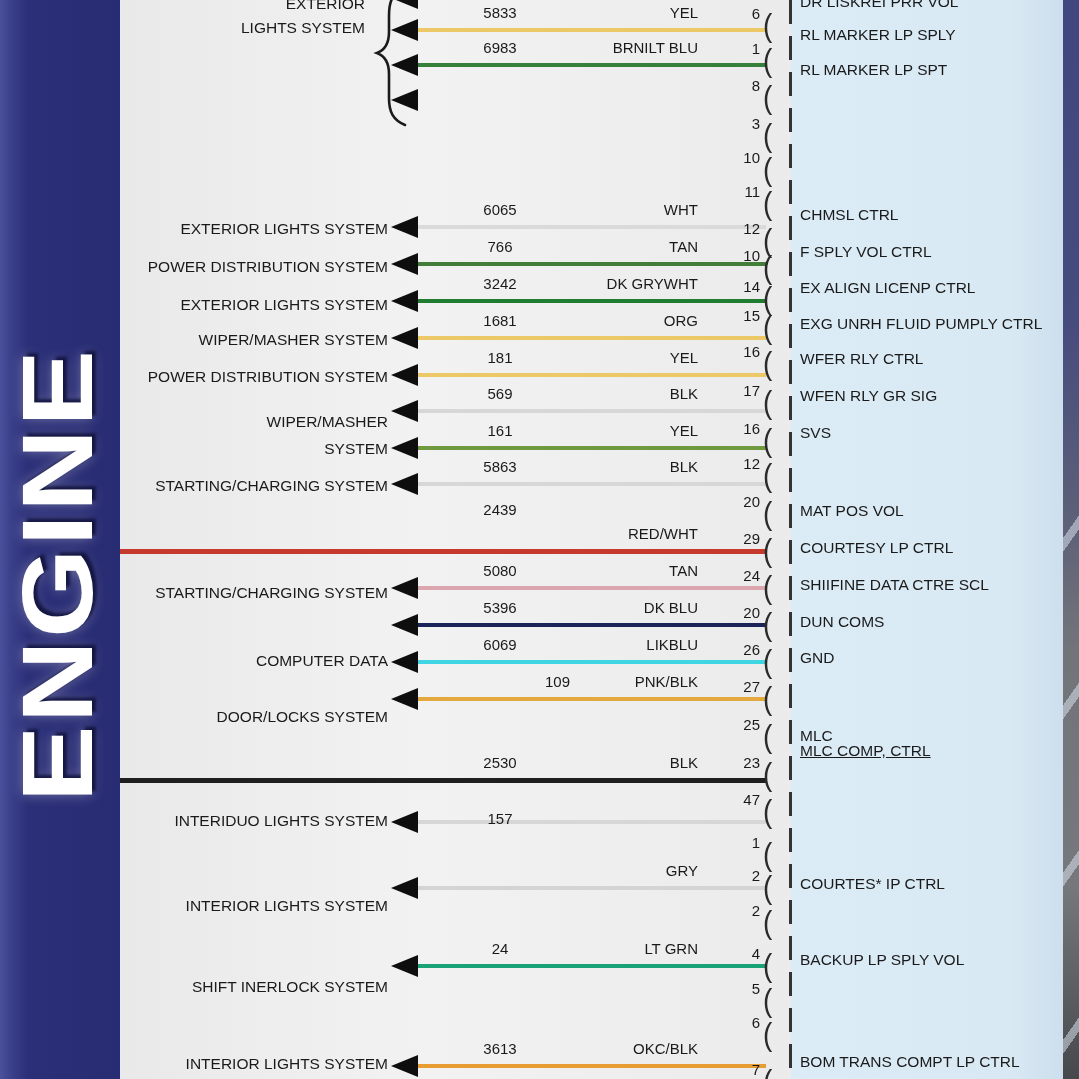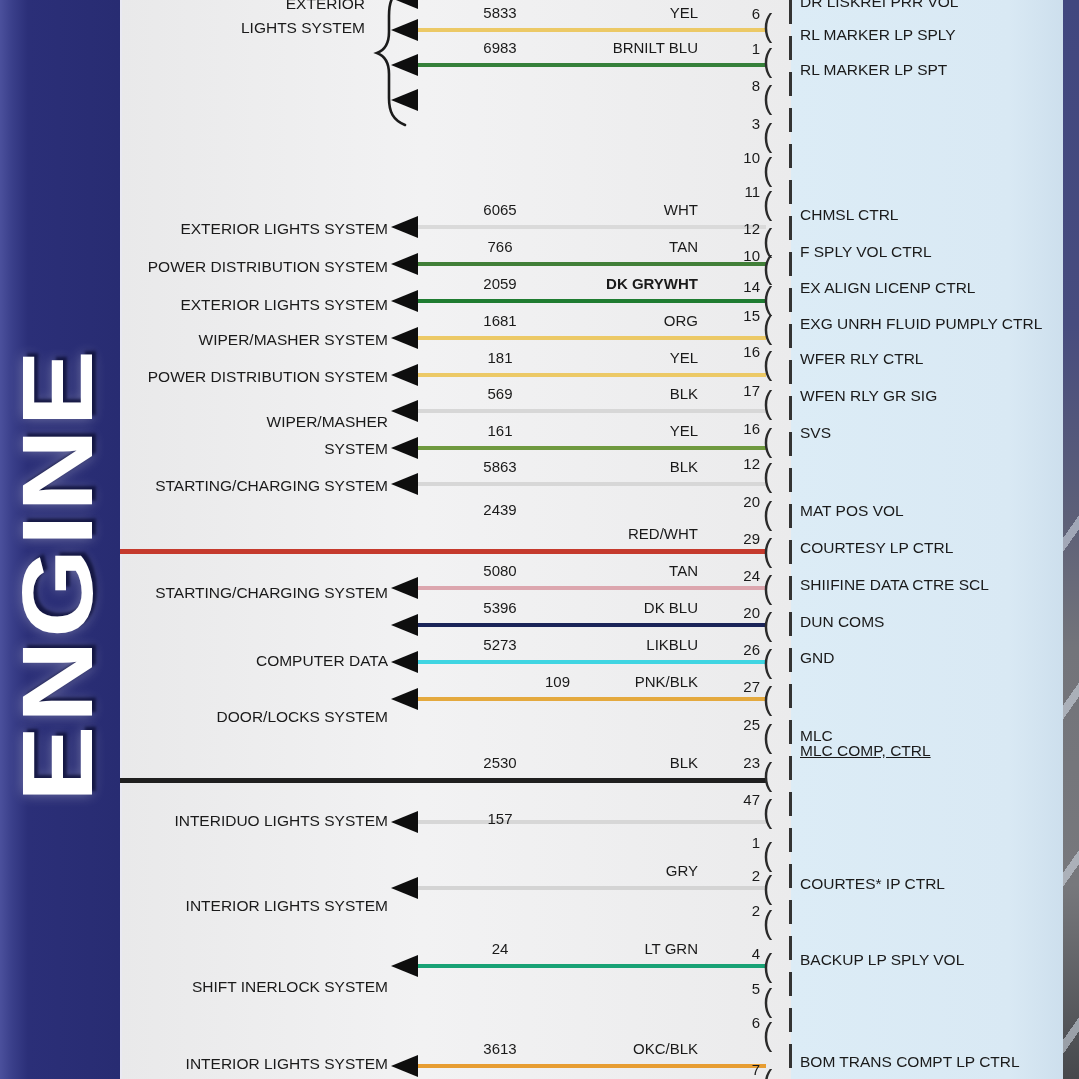--- a/index.html
+++ b/index.html
@@ -92,22 +92,22 @@
       <div class="wire" style="left: 415px; top: 225px; width: 351px; height: 4px; background: rgb(218, 218, 218);"></div>
       <div class="wire-arrow" style="left: 391px; top: 216px;"></div>
       <div class="wnum" style="top: 201px;">6065</div>
       <div class="wcol" style="top: 201px;">WHT</div>
       <div class="wire" style="left: 415px; top: 262px; width: 351px; height: 4px; background: rgb(65, 127, 56);"></div>
       <div class="wire-arrow" style="left: 391px; top: 253px;"></div>
       <div class="wnum" style="top: 238px;">766</div>
       <div class="wcol" style="top: 238px;">TAN</div>
       <div class="wire" style="left: 415px; top: 299px; width: 351px; height: 4px; background: rgb(31, 124, 49);"></div>
       <div class="wire-arrow" style="left: 391px; top: 290px;"></div>
-      <div class="wnum" style="top: 275px;">2059</div>
-      <div class="wcol" style="top: 275px; font-weight: bold;">DK GRYWHT</div>
+      <div class="wnum" style="top: 275px;">3242</div>
+      <div class="wcol" style="top: 275px;">DK GRYWHT</div>
       <div class="wire" style="left: 415px; top: 336px; width: 351px; height: 4px; background: rgb(236, 201, 102);"></div>
       <div class="wire-arrow" style="left: 391px; top: 327px;"></div>
       <div class="wnum" style="top: 312px;">1681</div>
       <div class="wcol" style="top: 312px;">ORG</div>
       <div class="wire" style="left: 415px; top: 373px; width: 351px; height: 4px; background: rgb(236, 201, 102);"></div>
       <div class="wire-arrow" style="left: 391px; top: 364px;"></div>
       <div class="wnum" style="top: 349px;">181</div>
       <div class="wcol" style="top: 349px;">YEL</div>
       <div class="wire" style="left: 415px; top: 409px; width: 351px; height: 4px; background: rgb(215, 215, 215);"></div>
       <div class="wire-arrow" style="left: 391px; top: 400px;"></div>
@@ -127,21 +127,21 @@
       <div class="wire" style="left: 415px; top: 586px; width: 351px; height: 4px; background: rgb(220, 166, 174);"></div>
       <div class="wire-arrow" style="left: 391px; top: 577px;"></div>
       <div class="wnum" style="top: 562px;">5080</div>
       <div class="wcol" style="top: 562px;">TAN</div>
       <div class="wire" style="left: 415px; top: 623px; width: 351px; height: 4px; background: rgb(26, 36, 88);"></div>
       <div class="wire-arrow" style="left: 391px; top: 614px;"></div>
       <div class="wnum" style="top: 599px;">5396</div>
       <div class="wcol" style="top: 599px;">DK BLU</div>
       <div class="wire" style="left: 415px; top: 660px; width: 351px; height: 4px; background: rgb(64, 213, 226);"></div>
       <div class="wire-arrow" style="left: 391px; top: 651px;"></div>
-      <div class="wnum" style="top: 636px;">5273</div>
+      <div class="wnum" style="top: 636px;">6069</div>
       <div class="wcol" style="top: 636px;">LIKBLU</div>
       <div class="wire" style="left: 415px; top: 697px; width: 351px; height: 4px; background: rgb(228, 169, 62);"></div>
       <div class="wire-arrow" style="left: 391px; top: 688px;"></div>
       <div class="wnum" style="top: 673px; text-align: right;">109</div>
       <div class="wcol" style="top: 673px;">PNK/BLK</div>
       <div class="wire" style="left: 120px; top: 778px; width: 646px; height: 5px; background: rgb(31, 31, 31);"></div>
       <div class="wnum" style="top: 754px;">2530</div>
       <div class="wcol" style="top: 754px;">BLK</div>
       <div class="wire" style="left: 415px; top: 820px; width: 351px; height: 4px; background: rgb(215, 215, 215);"></div>
       <div class="wire-arrow" style="left: 391px; top: 811px;"></div>

